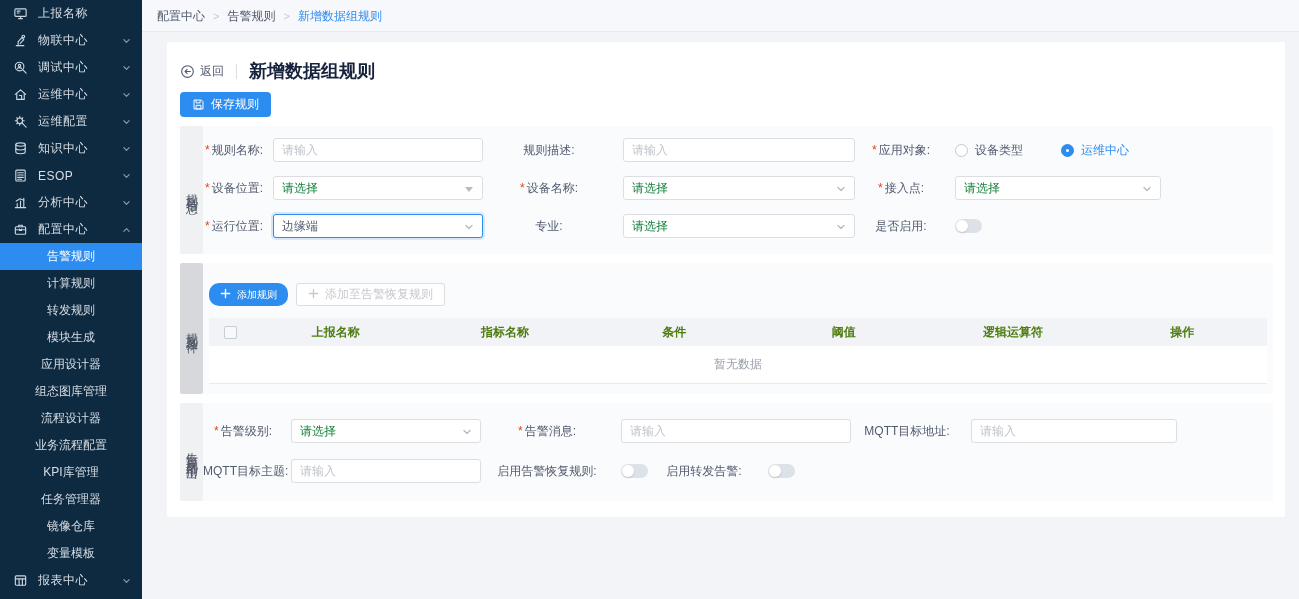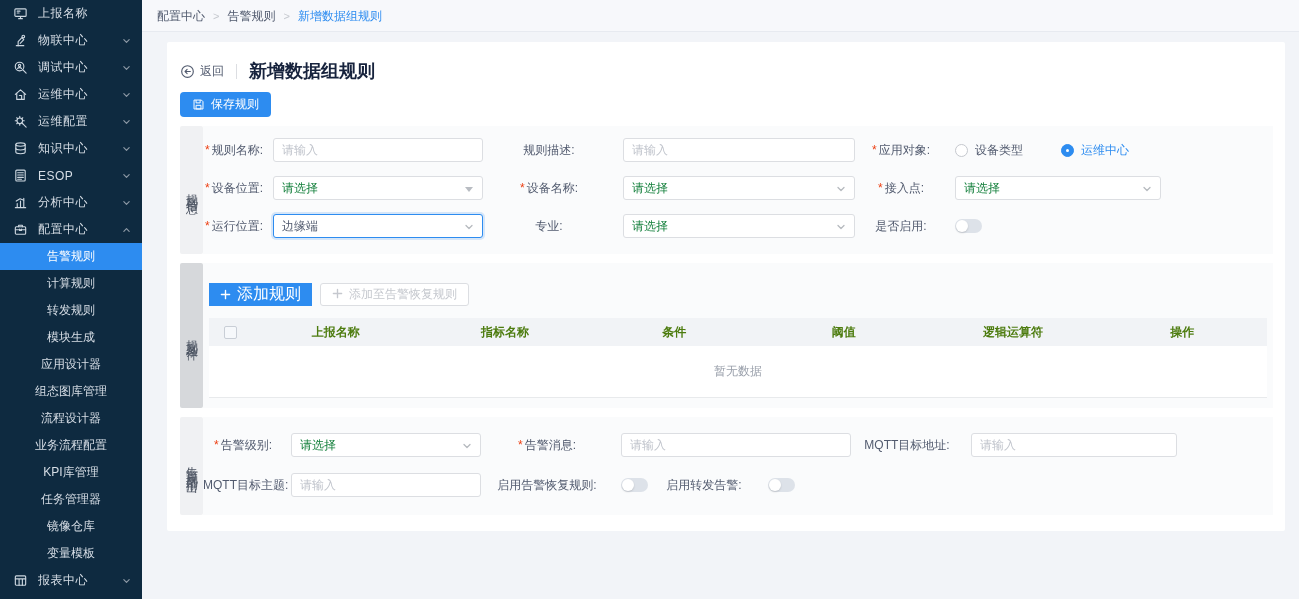--- a/index.html
+++ b/index.html
@@ -80,29 +80,29 @@
   .radio-opt.checked .radio-dot { border-color:#2d8cf0; background:#2d8cf0; position:relative; }
   .radio-opt.checked .radio-dot::after { content:""; position:absolute; left:4px; top:4px; width:3px; height:3px; border-radius:50%; background:#fff; }
   .radio-opt.checked .radio-lbl { color:#2d8cf0; }
 
   .toggle { width:27px; height:14px; border-radius:8px; background:#dde2e9; position:relative; cursor:pointer; }
   .toggle .knob { position:absolute; left:1px; top:1px; width:12px; height:12px; border-radius:50%; background:#fff; box-shadow:0 1px 2px rgba(0,0,0,.15); }
 
   
   .s2 { padding:20px 0 10px 0; }
   .btn-row { display:flex; gap:8px; margin:0 6px 12px 6px; }
-  .btn-add { height:23px; padding:0 11px; background:#2d8cf0; border:none; border-radius:0; color:#fff; font-size:16px; display:flex; align-items:center; gap:6px; cursor:pointer; font-family:inherit; }
+  .btn-add { height:23px; padding:0 11px; background:#2d8cf0; border:none; border-radius:10px; color:#fff; font-size:10px; display:flex; align-items:center; gap:6px; cursor:pointer; font-family:inherit; }
   .btn-add-dis { height:23px; padding:0 11px; background:#fff; border:1px solid #dcdee2; border-radius:3px; color:#c5c8ce; font-size:12px; display:flex; align-items:center; gap:6px; cursor:not-allowed; font-family:inherit; }
   .plus svg { width:11px; height:11px; stroke:currentColor; fill:none; stroke-width:1.5; stroke-linecap:round; }
   .tbl { margin:0 6px; }
   .tbl-head { display:flex; align-items:center; height:28px; background:#f1f3f6; }
   .chk-col { width:42px; display:flex; align-items:center; justify-content:center; }
   .checkbox { width:13px; height:13px; border:1px solid #c9ced6; border-radius:2px; background:#f6f8fb; cursor:pointer; }
   .th { flex:1; text-align:center; font-weight:700; color:#4d7c0f; font-size:12px; }
-  .tbl-empty { height:52px; background:#fff; border-bottom:1px solid #e8eaec; display:flex; align-items:center; justify-content:center; color:#9aa0ab; }
+  .tbl-empty { height:38px; background:#fff; border-bottom:1px solid #e8eaec; display:flex; align-items:center; justify-content:center; color:#9aa0ab; }
 </style>
 </head>
 <body>
 
 <div class="app">
 
   <aside class="sidebar">
     <div class="menu-item">
       <span class="mi-icon">
           <svg viewBox="0 0 16 16">

